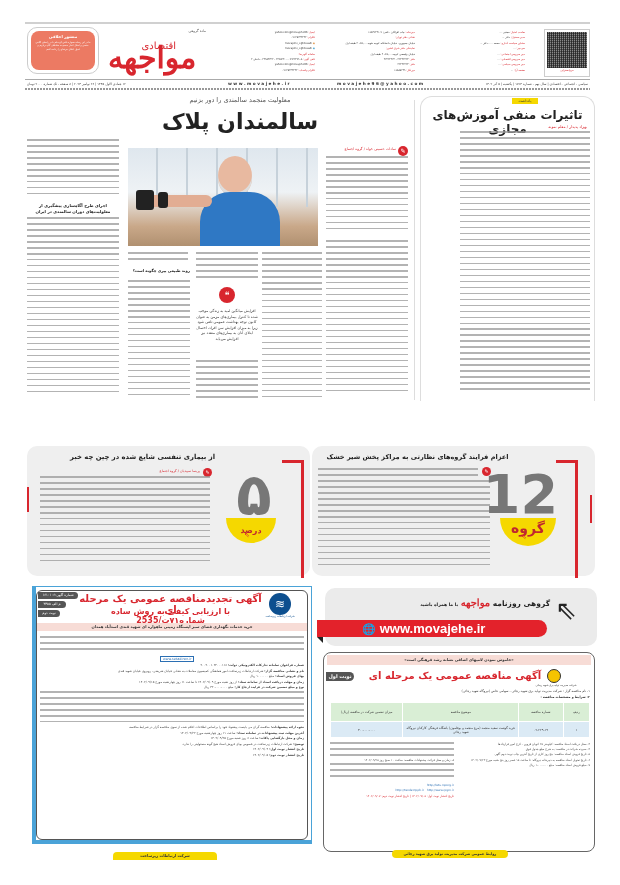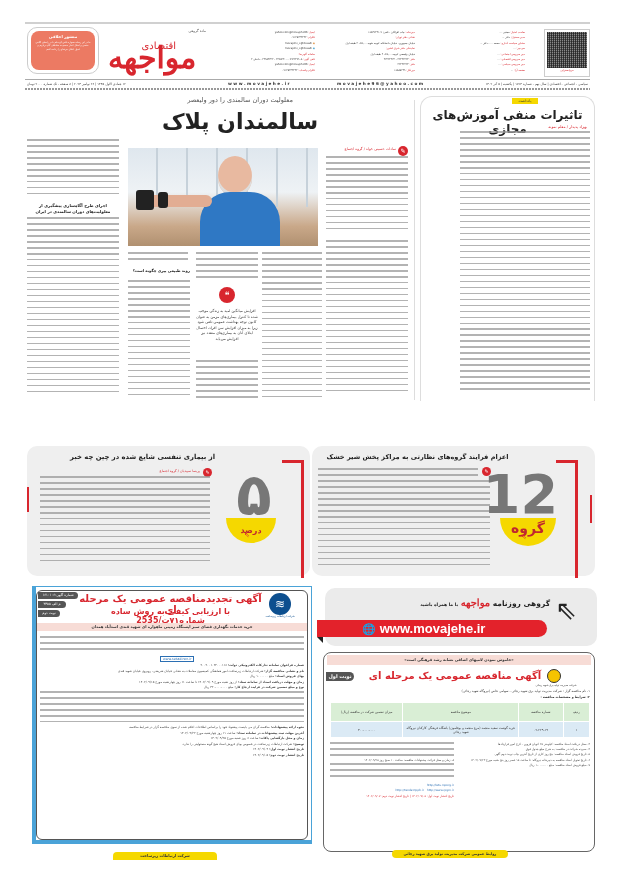--- a/index.html
+++ b/index.html
@@ -69,21 +69,21 @@
 
 <div class="hr" style="top:79px;left:25px;width:565px;height:1px;background:#aaa"></div>
 <div class="abs" style="top:80px;left:25px;width:565px;height:8px;">
   <div style="position:absolute;left:2px;top:0;font-size:3.2px;line-height:8px;color:#333;">۱۲ جمادی الاول ۱۴۴۵ | ۲۶ نوامبر ۲۰۲۳ | ۸ صفحه - تک شماره ۲۰۰۰ تومان</div>
   <div style="position:absolute;left:203px;top:0;font-size:4.2px;line-height:8px;font-weight:bold;color:#333;direction:ltr;">w w w . m o v a j e h e . i r</div>
   <div style="position:absolute;left:312px;top:0;font-size:4.2px;line-height:8px;font-weight:bold;color:#333;direction:ltr;">m o v a j e h e 9 6 @ y a h o o . c o m</div>
   <div style="position:absolute;right:2px;top:0;font-size:3.2px;line-height:8px;color:#333;">سیاسی - اجتماعی - اقتصادی | سال نهم - شماره ۱۷۱۴ | یکشنبه | ۵ آذر ۱۴۰۲</div>
 </div>
 <div class="hr" style="top:88px;left:25px;width:565px;height:1.5px;background:repeating-linear-gradient(90deg,#999 0 2px,transparent 2px 3px)"></div>
 
-<div class="abs" style="top:96px;left:140px;width:200px;text-align:center;font-size:6.5px;color:#555;">معلولیت دوران سالمندی را دور ولیعصر</div>
+<div class="abs" style="top:96px;left:140px;width:200px;text-align:center;font-size:6.5px;color:#555;">معلولیت منجمد سالمندی را دور بزنیم</div>
 <div class="abs" style="top:108px;left:140px;width:200px;text-align:center;font-size:22px;font-weight:bold;color:#222;font-family:'DejaVu Sans',sans-serif;line-height:28px;">سالمندان پلاک</div>
 
 <div class="lines" style="top:139px;left:27px;width:92px;height:60px;">
     <span></span>
     <span></span>
     <span></span>
     <span></span>
     <span></span>
     <span></span>
     <span></span>

